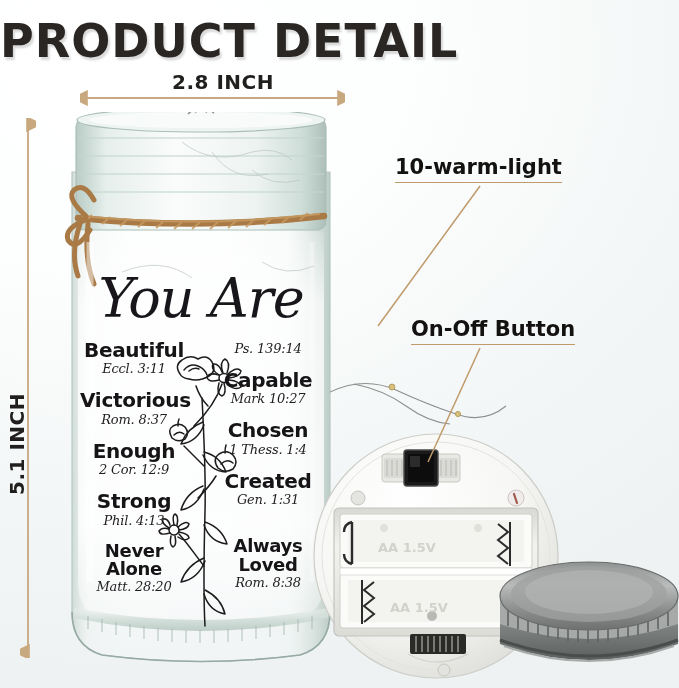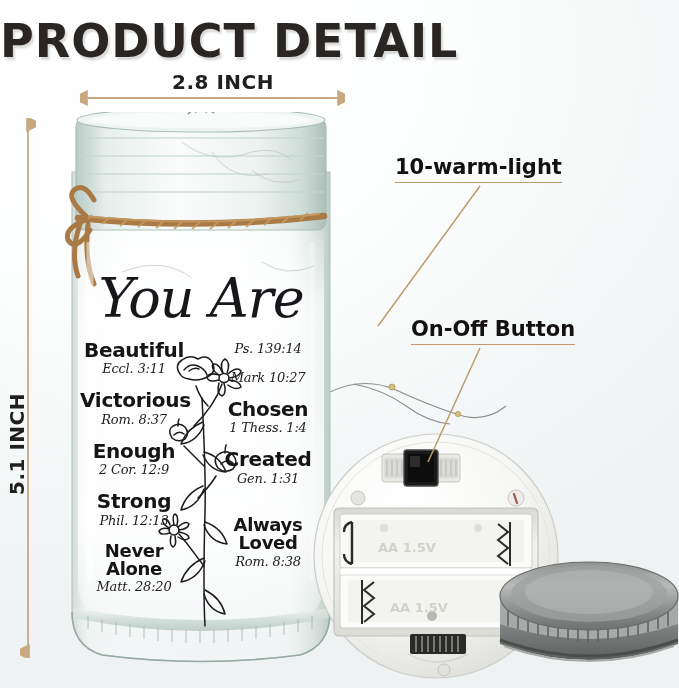--- a/index.html
+++ b/index.html
@@ -251,33 +251,34 @@
       <div class="pair">
         <div class="word">Victorious</div>
         <div class="ref">Rom. 8:37</div>
       </div>
       <div class="pair">
         <div class="word">Enough</div>
         <div class="ref">2 Cor. 12:9</div>
       </div>
       <div class="pair">
         <div class="word">Strong</div>
-        <div class="ref">Phil. 12:13</div>
+        <div class="ref">Phil. 4:13</div>
       </div>
       <div class="pair">
         <div class="word">Never Alone</div>
         <div class="ref">Matt. 28:20</div>
       </div>
     </div>
 
     <div class="col" id="colR">
       <div class="pair">
         <div class="ref">Ps. 139:14</div>
       </div>
       <div class="pair">
+        <div class="word">Capable</div>
         <div class="ref">Mark 10:27</div>
       </div>
       <div class="pair">
         <div class="word">Chosen</div>
         <div class="ref">1 Thess. 1:4</div>
       </div>
       <div class="pair">
         <div class="word">Created</div>
         <div class="ref">Gen. 1:31</div>
       </div>

